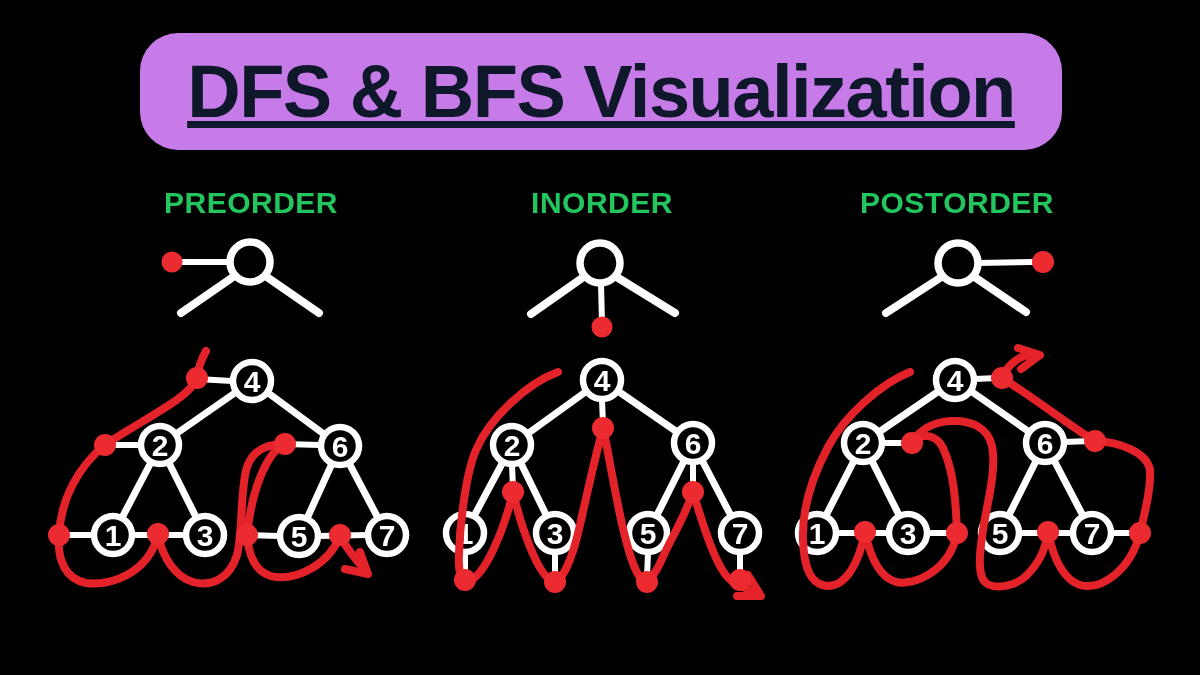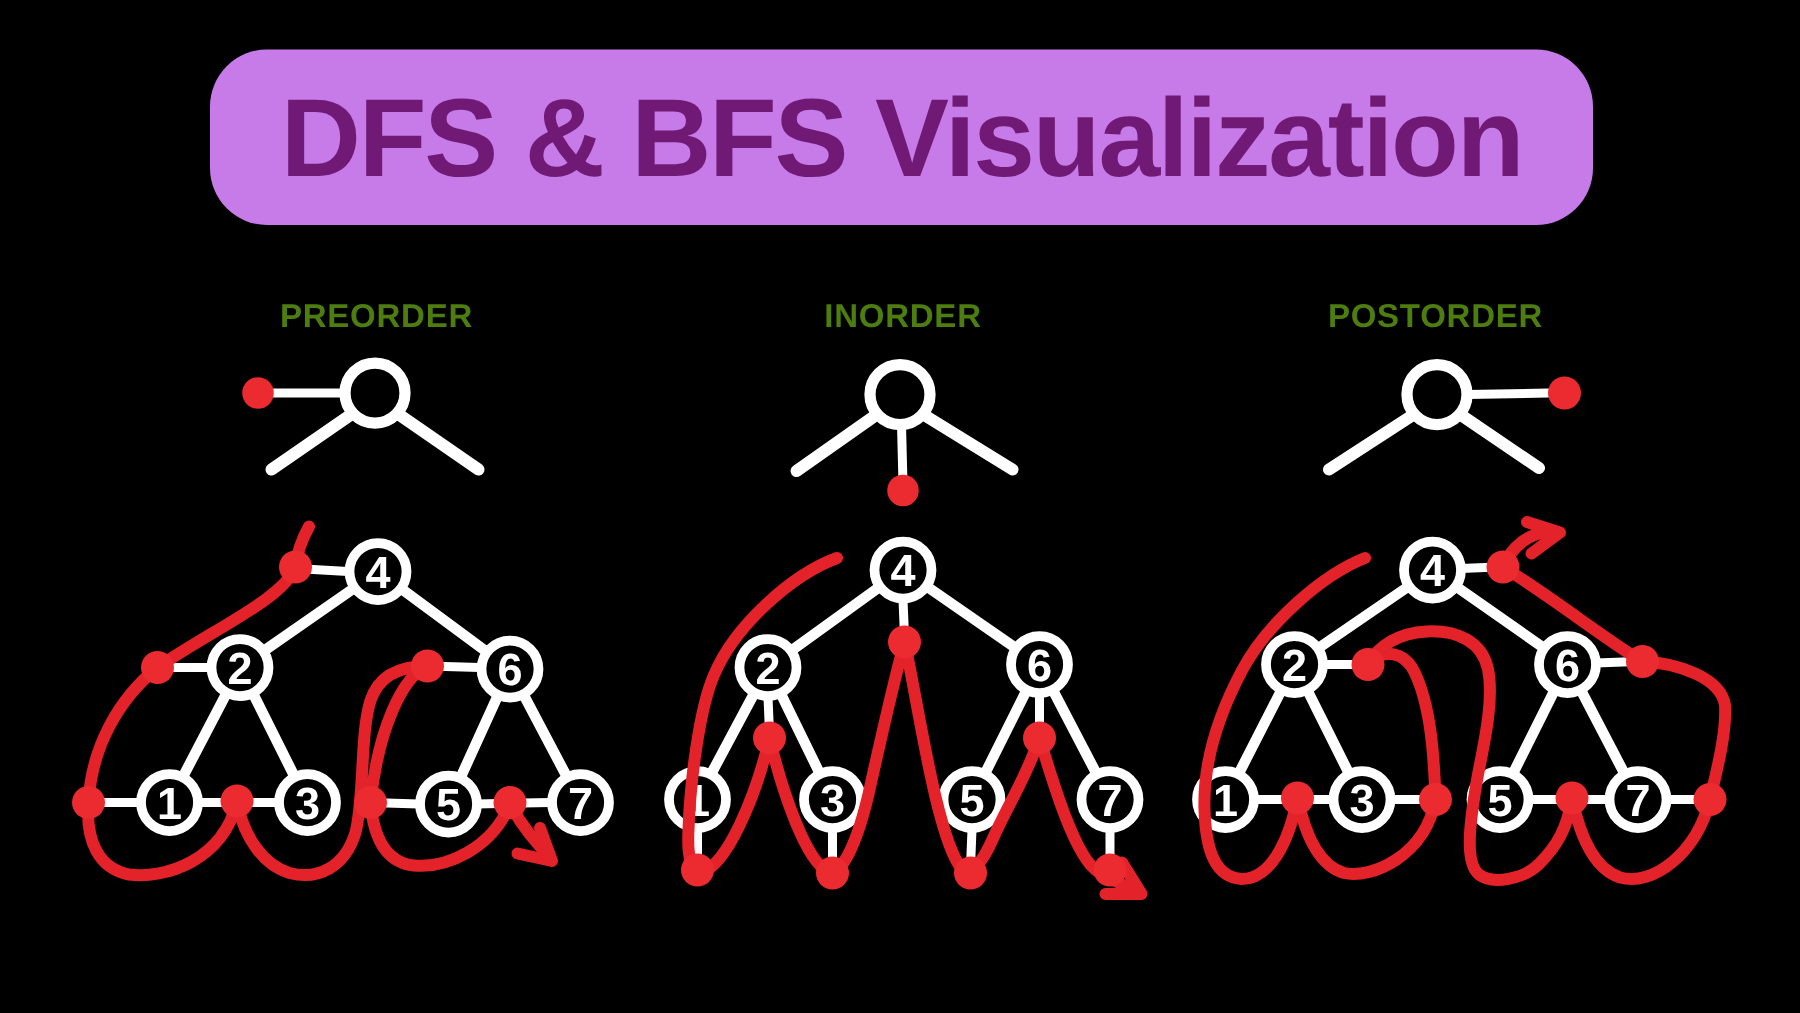--- a/index.html
+++ b/index.html
@@ -1,22 +1,22 @@
 <!DOCTYPE html>
 <html><head>
 <meta charset="utf-8">
 <style>
   html,body{margin:0;padding:0;}
   body{width:1200px;height:675px;background:#000;position:relative;overflow:hidden;
        font-family:"Liberation Sans",sans-serif;}
   .banner{position:absolute;left:140px;top:33px;width:922px;height:117px;
           background:#c77be9;border-radius:38px;display:flex;align-items:center;justify-content:center;}
-  .banner-title{font-size:74px;font-weight:800;color:#701a75;letter-spacing:-1.5px;white-space:nowrap;}
-  .section-header{position:absolute;top:198px;transform:translateX(-50%);
-          color:#4d7c0f;font-size:22px;font-weight:800;letter-spacing:.5px;white-space:nowrap;}
+  .banner-title{font-size:74px;font-weight:800;color:#0f172a;letter-spacing:-1.5px;white-space:nowrap;text-decoration:underline;}
+  .section-header{position:absolute;top:186px;transform:translateX(-50%);
+          color:#22c55e;font-size:30px;font-weight:800;letter-spacing:.5px;white-space:nowrap;}
   #hdr-pre{left:251px;} #hdr-in{left:602px;} #hdr-post{left:957px;}
   svg{position:absolute;top:225px;overflow:visible;}
   #svg-pre{left:0;} #svg-in{left:400px;} #svg-post{left:780px;}
   .edge{stroke:#fff;stroke-width:7;stroke-linecap:round;}
   .stub{stroke:#fff;stroke-width:6;stroke-linecap:round;}
   .icon-line{stroke:#fff;stroke-width:8;stroke-linecap:round;}
   .node-ring{fill:#000;stroke:#fff;stroke-width:6.5;}
   .icon-ring{fill:#000;stroke:#fff;stroke-width:7.5;}
   .node-label{fill:#fff;font-size:30px;font-weight:800;text-anchor:middle;}
   .rpath{stroke:#e42229;stroke-width:8;fill:none;stroke-linecap:round;stroke-linejoin:round;}

